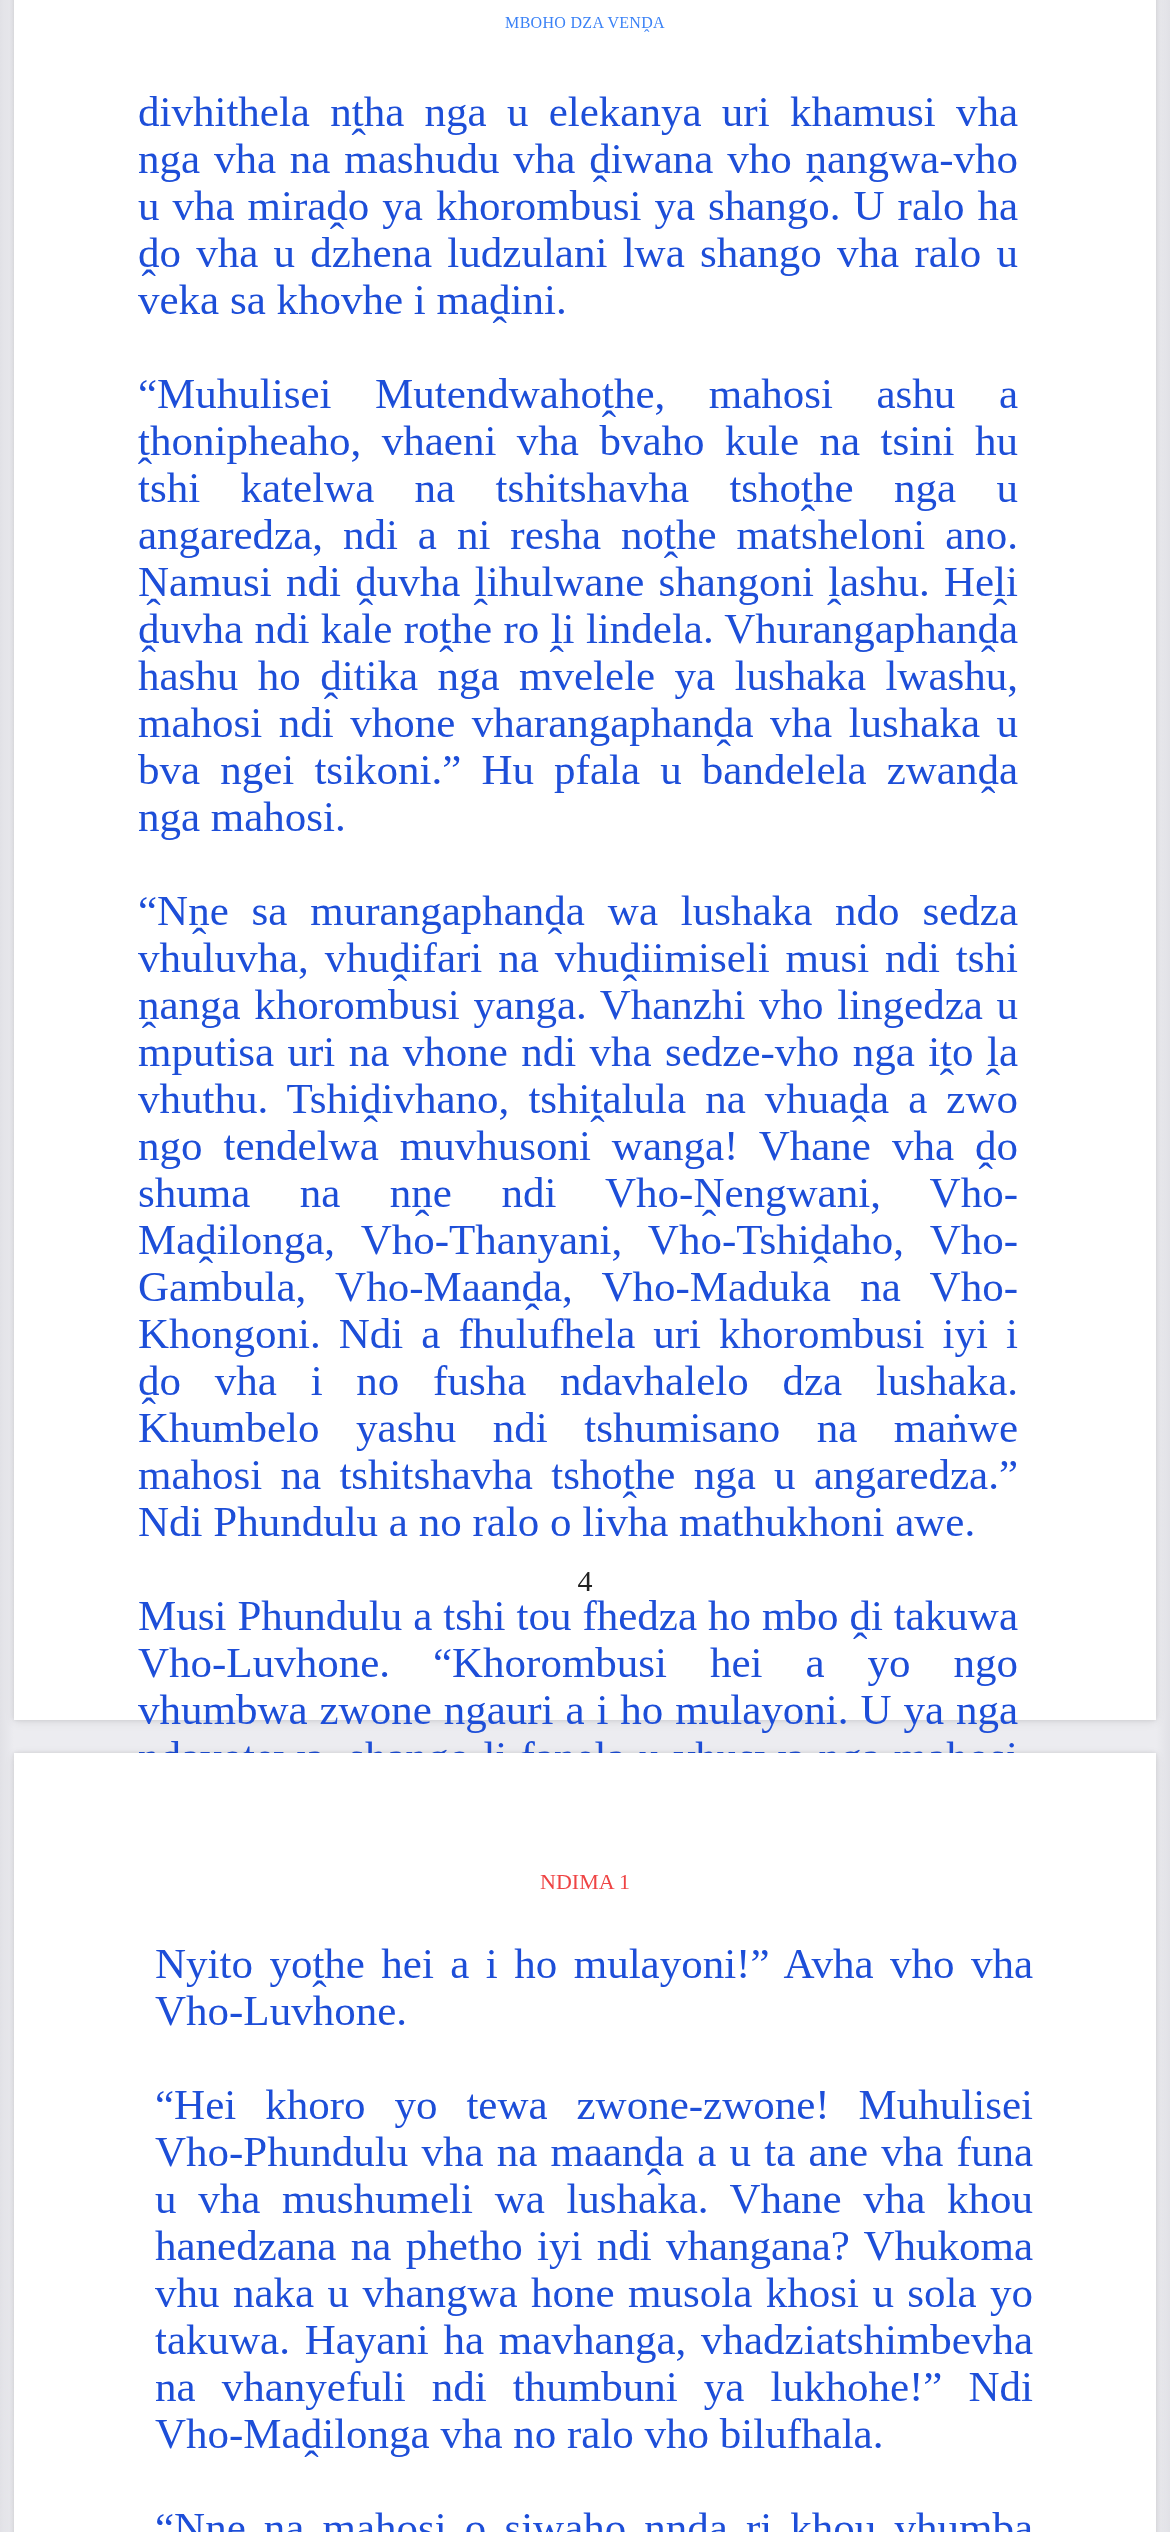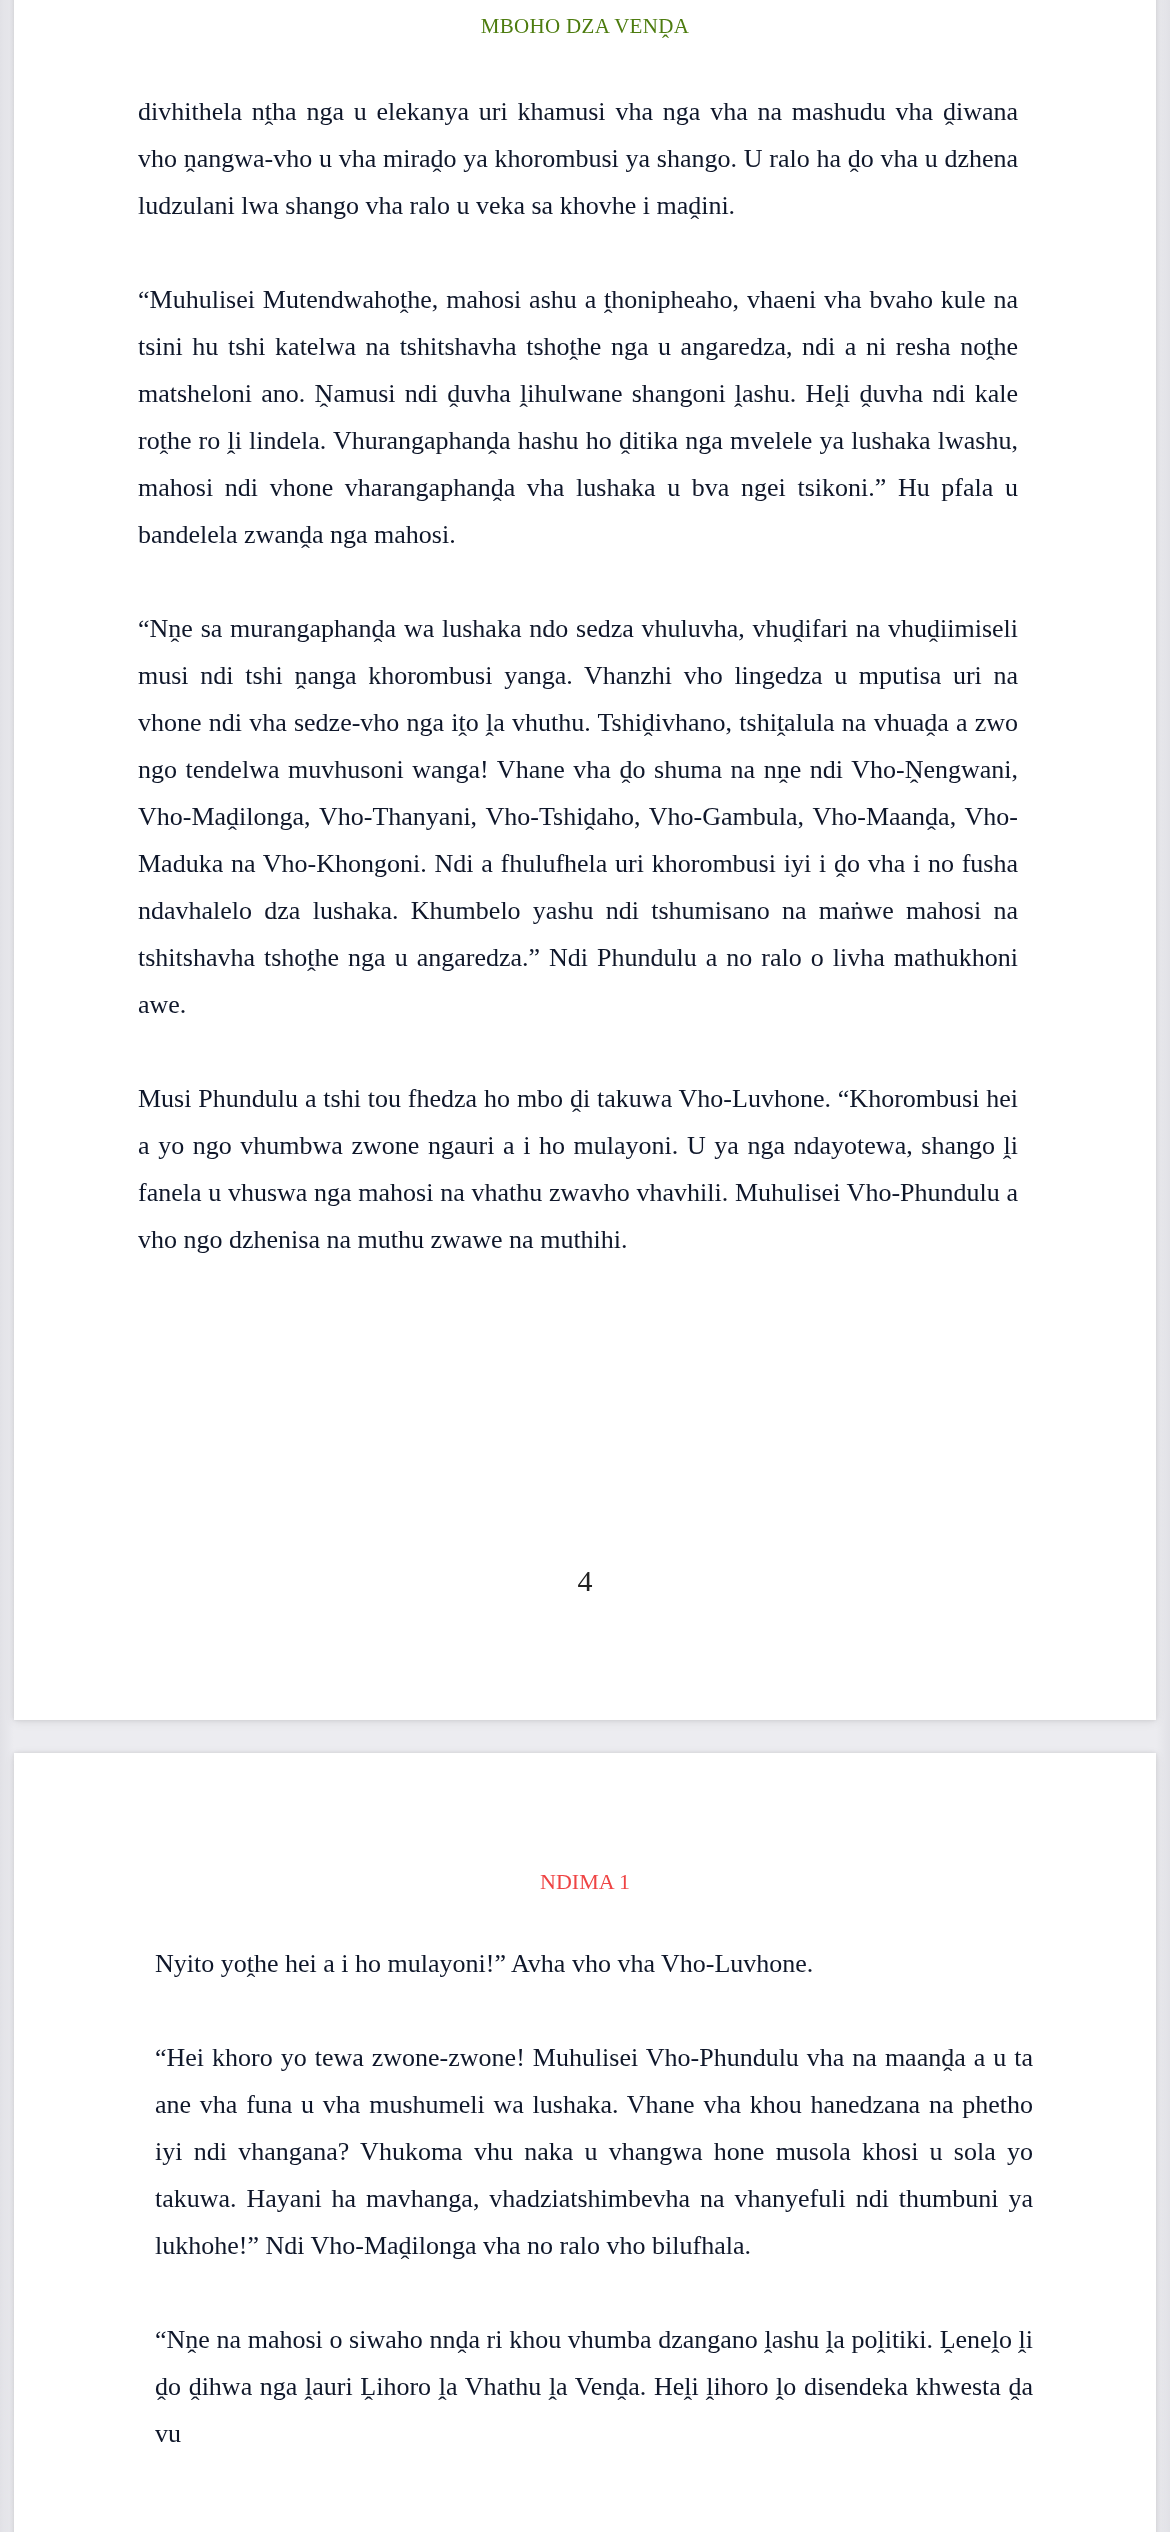--- a/index.html
+++ b/index.html
@@ -36,32 +36,32 @@
     .page-2 {
       top: 1753px;
       height: 900px;
     }
     .running-header {
       position: absolute;
       top: 54px;
       left: 0;
       width: 100%;
       text-align: center;
-      font-size: 21px;
+      font-size: 16px;
       letter-spacing: 0.3px;
-      color: #4d7c0f;
+      color: #3b82f6;
     }
     .body-text {
       position: absolute;
       left: 124px;
       width: 880px;
-      font-size: 26px;
+      font-size: 43px;
       line-height: 47px;
       text-align: justify;
-      color: #0f172a;
+      color: #1d4ed8;
     }
     .page-1 .body-text { top: 128px; }
     .body-text p {
       margin: 0 0 47px 0;
     }
     .page-number {
       position: absolute;
       top: 1604px;
       left: 0;
       width: 100%;

